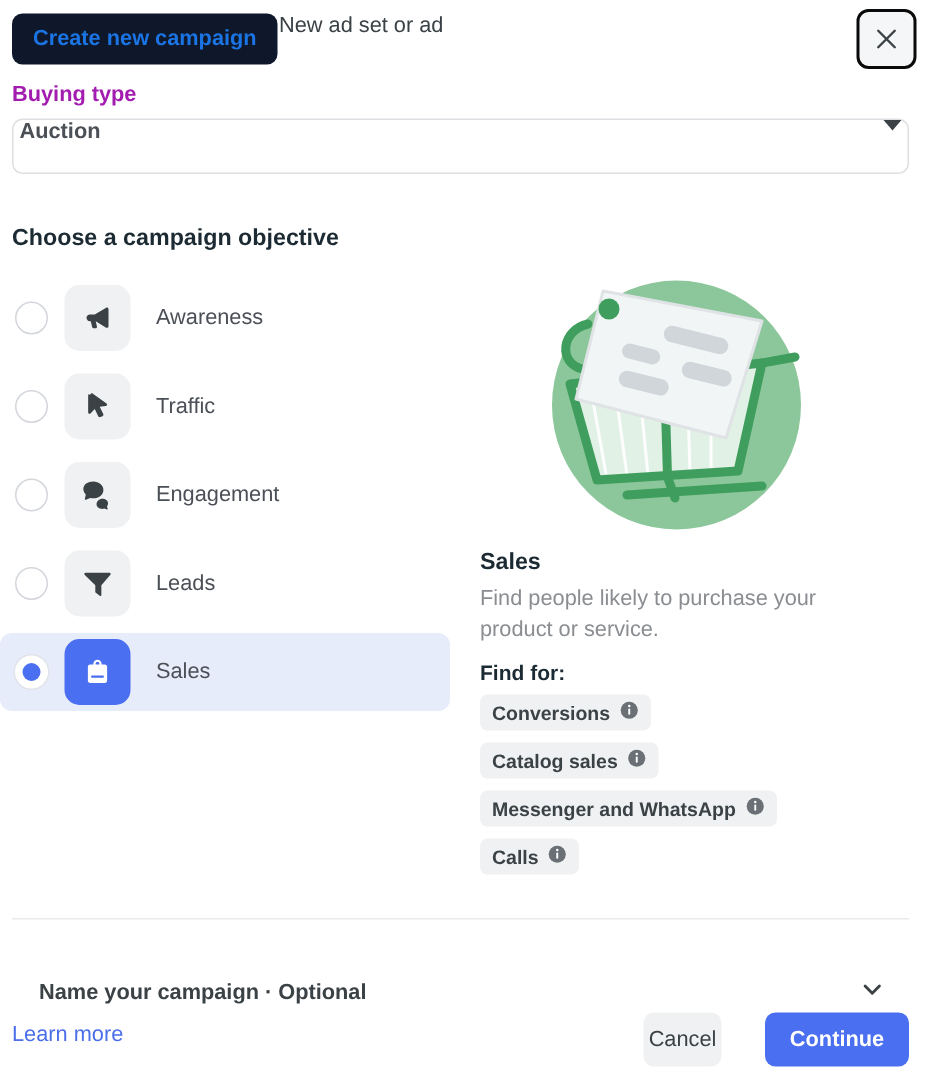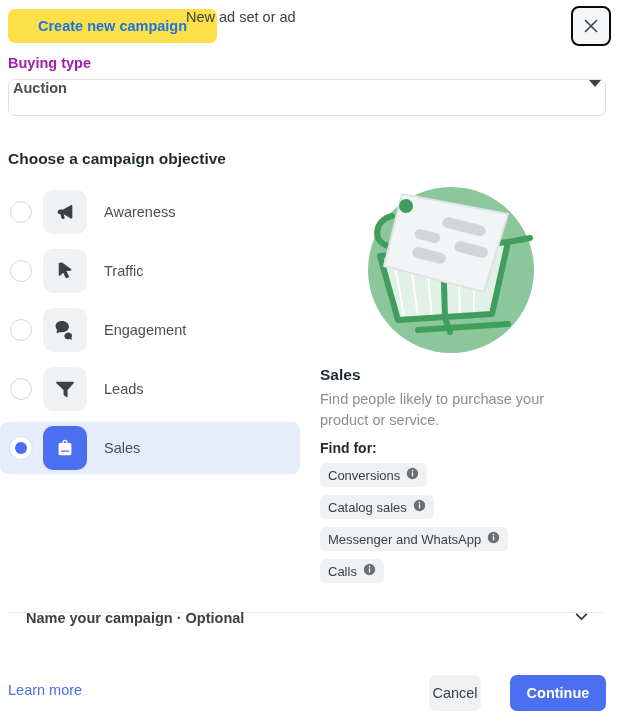--- a/index.html
+++ b/index.html
@@ -9,23 +9,23 @@
     font-family: "Liberation Sans", sans-serif;
     color: #1c2b33;
     overflow: hidden;
   }
   .page { position: relative; width: 618px; height: 720px; }
 
   
   .header { position: absolute; left: 0; top: 0; width: 618px; height: 52px; }
   .tab-pill {
     position: absolute; left: 8px; top: 9px;
-    height: 34px; padding: 0 30px;
+    height: 34px; padding: 0 14px;
     display: flex; align-items: center;
-    background: #fde047; border-radius: 7px;
+    background: #0f172a; border-radius: 7px;
     color: #1b74e4; font-size: 14.5px; font-weight: bold;
     white-space: nowrap; cursor: pointer;
   }
   .tab-plain {
     position: absolute; left: 186px; top: 9px;
     height: 34px; display: flex; align-items: flex-start;
     color: #3b4246; font-size: 14.5px; white-space: nowrap; cursor: pointer;
   }
   .close-btn {
     position: absolute; left: 571px; top: 6px;
@@ -114,33 +114,33 @@
   }
   .good-for {
     margin-top: 9px;
     font-size: 14px; font-weight: bold; color: #1c2b33;
   }
   .chips { margin-top: 7px; }
   .chip {
     display: inline-flex; align-items: center; gap: 6px;
     background: #f0f1f2; border-radius: 5px;
     padding: 4px 8px; margin-bottom: 8px;
-    font-size: 13px; font-weight: normal; color: #3b4246;
+    font-size: 13px; font-weight: bold; color: #3b4246;
     cursor: pointer;
   }
   .chip-row { display: block; }
   .info-i { flex: none; }
 
   
   .divider {
     position: absolute; left: 8px; top: 612px;
     width: 598px; height: 1px; background: #e8eaed;
   }
   .name-section {
-    position: absolute; left: 26px; top: 604px;
+    position: absolute; left: 26px; top: 648px;
     width: 564px; height: 28px;
     display: flex; align-items: center; justify-content: space-between;
     cursor: pointer;
   }
   .name-label { font-size: 14.5px; font-weight: bold; color: #3b4246; }
 
   
   .learn-more {
     position: absolute; left: 8px; top: 682px;
     font-size: 14.5px; color: #4a6fe8; cursor: pointer;

